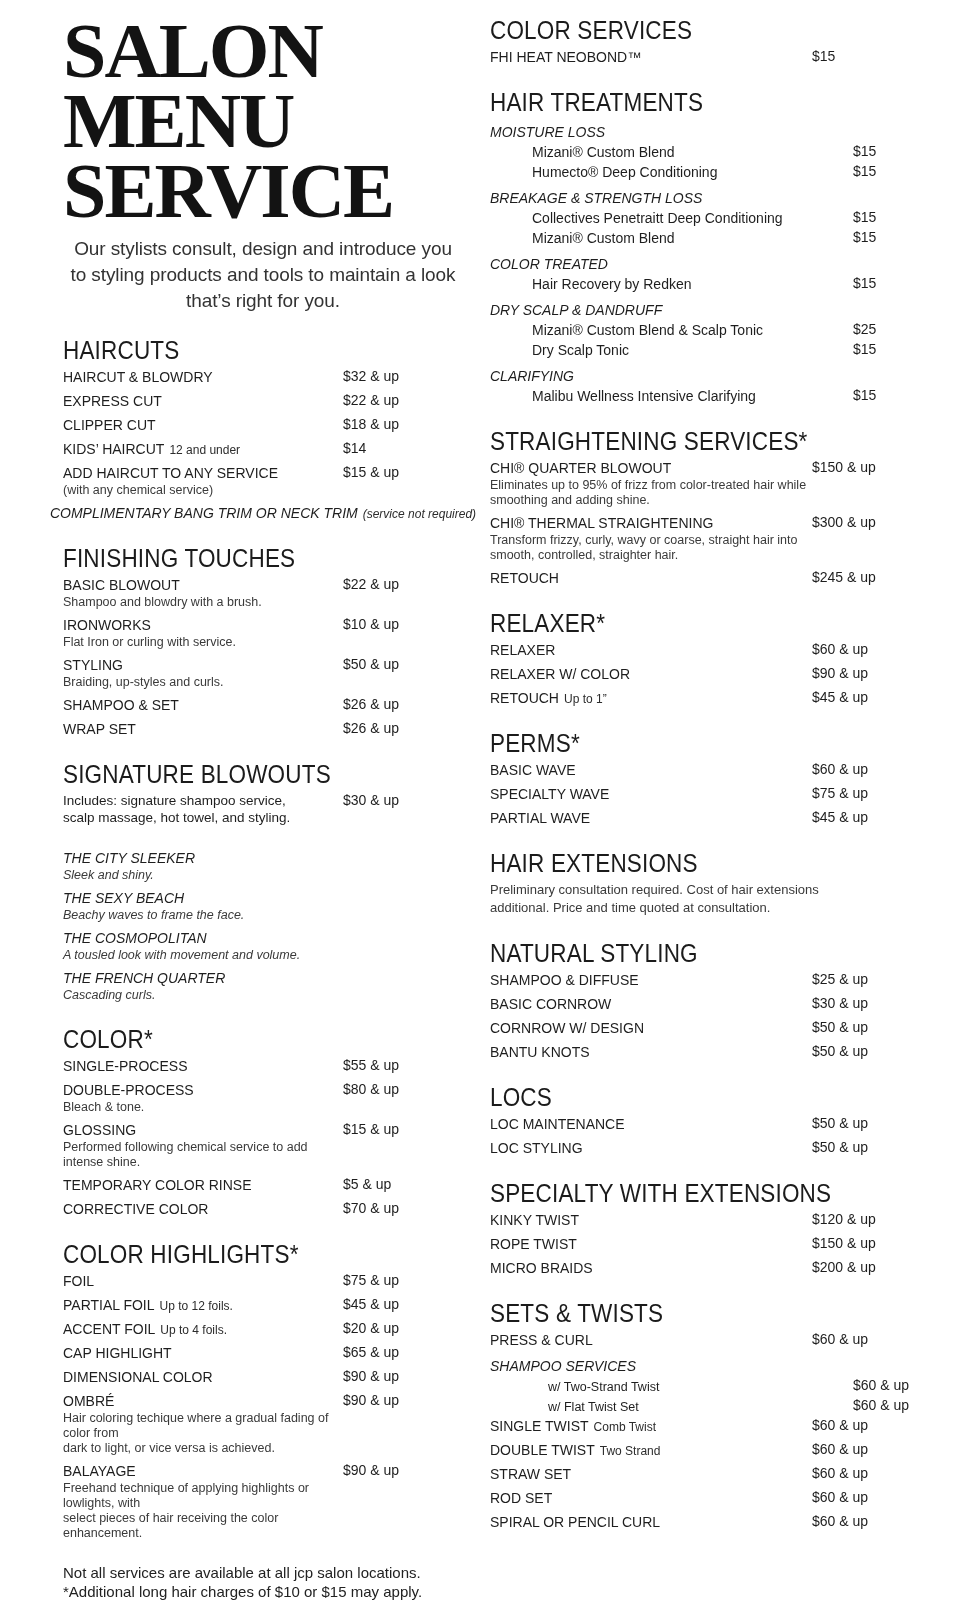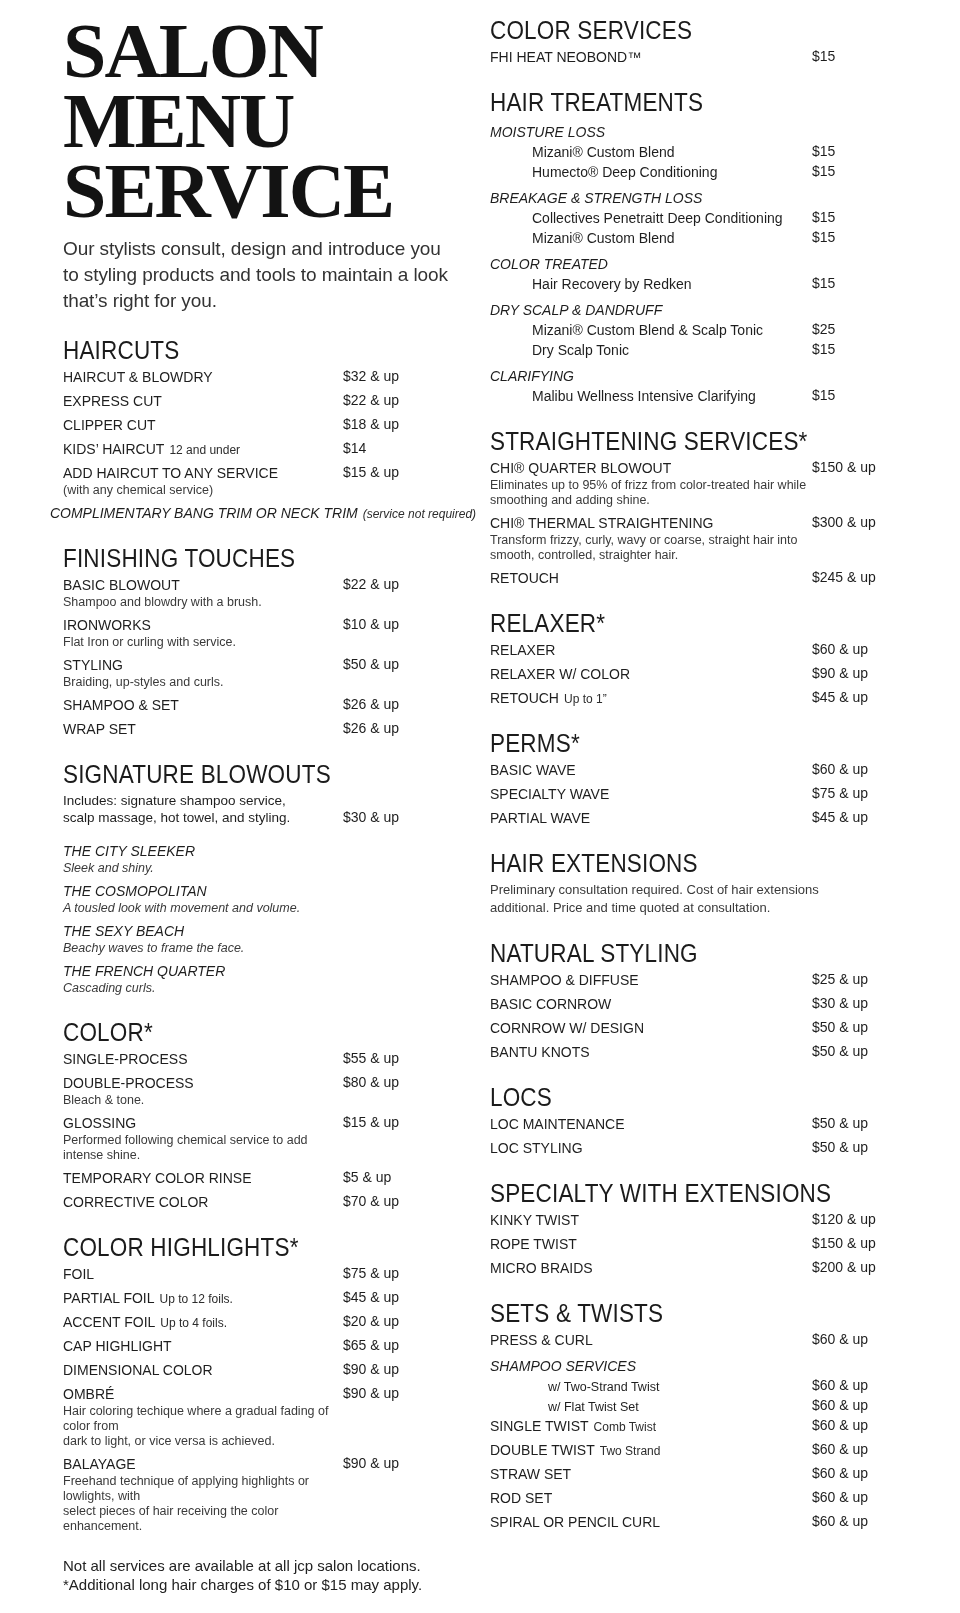--- a/index.html
+++ b/index.html
@@ -10,21 +10,21 @@
   .page{display:flex;box-sizing:border-box;width:960px;padding:16px 18px 0 63px;}
   .col-left{flex:0 0 auto;width:400px;margin-right:27px;}
   .col-right{flex:1 1 auto;min-width:0;padding-top:2px;}
 
   
   .title{margin:0;font-family:"Liberation Serif",serif;font-weight:700;
          font-size:78px;line-height:70px;letter-spacing:-2px;color:#131313;}
   .title .t-line{display:block;}
 
   .intro{margin:10px 0 0;font-size:19px;line-height:26px;color:#333;
-         white-space:pre-line;letter-spacing:-0.1px;}
+         white-space:pre-line;letter-spacing:-0.1px;text-align:center;}
 
   
   #left-sections{margin-top:24px;}
   .section + .section{margin-top:24px;}
   h2.heading{margin:0 0 5px;font-size:25px;line-height:25px;font-weight:400;
              color:#1b1b1b;letter-spacing:0.2px;transform:scaleX(.9);
              transform-origin:left bottom;white-space:nowrap;}
   .sec-intro{font-size:13px;line-height:18px;color:#3a3a3a;white-space:pre-line;margin:2px 0 16px;}
 
   
@@ -35,24 +35,24 @@
   .row.nowrap{white-space:nowrap;justify-content:center;}
   .row.nowrap .lbl{width:auto;}
   .cap{font-size:14px;line-height:17px;color:#1e1e1e;}
   .small{font-size:12px;color:#2c2c2c;margin-left:5px;}
   .desc{font-size:12.5px;line-height:15px;color:#3a3a3a;white-space:pre-line;margin-top:1px;}
   .price{font-size:14px;line-height:17px;color:#1e1e1e;white-space:nowrap;}
 
   .row.header{margin:8px 0 2px;}
   .row.ind1 .lbl{padding-left:42px;}
   .row.ind2 .lbl{padding-left:58px;}
-  .row.tight{margin-bottom:2px;}
+  .row.tight{margin-bottom:2px;gap:41px;}
   .row.smlbl .cap{font-size:12.5px;line-height:15px;}
 
-  .row.lead{align-items:flex-end;margin-bottom:16px;}
+  .row.lead{align-items:flex-start;margin-bottom:23px;}
   .lead-text{font-size:13.5px;line-height:17px;color:#1e1e1e;white-space:pre-line;}
 
   .footnote{margin:22px 0 0;font-size:15px;line-height:19px;color:#222;white-space:pre-line;}
 </style>
 </head>
 <body>
 
 <div class="page">
   <div class="col-left">
     <h1 class="title">
@@ -149,28 +149,28 @@
             <div class="price">$30 &amp; up</div>
           </div>
           <div class="row noprice">
             <div class="lbl">
               <div class="line"><span class="cap">THE CITY SLEEKER</span></div>
               <div class="desc">Sleek and shiny.</div>
             </div>
           </div>
           <div class="row noprice">
             <div class="lbl">
+              <div class="line"><span class="cap">THE SEXY BEACH</span></div>
+              <div class="desc">Beachy waves to frame the face.</div>
+            </div>
+          </div>
+          <div class="row noprice">
+            <div class="lbl">
               <div class="line"><span class="cap">THE COSMOPOLITAN</span></div>
               <div class="desc">A tousled look with movement and volume.</div>
-            </div>
-          </div>
-          <div class="row noprice">
-            <div class="lbl">
-              <div class="line"><span class="cap">THE SEXY BEACH</span></div>
-              <div class="desc">Beachy waves to frame the face.</div>
             </div>
           </div>
           <div class="row noprice">
             <div class="lbl">
               <div class="line"><span class="cap">THE FRENCH QUARTER</span></div>
               <div class="desc">Cascading curls.</div>
             </div>
           </div>
         </section>
         <section class="section">

